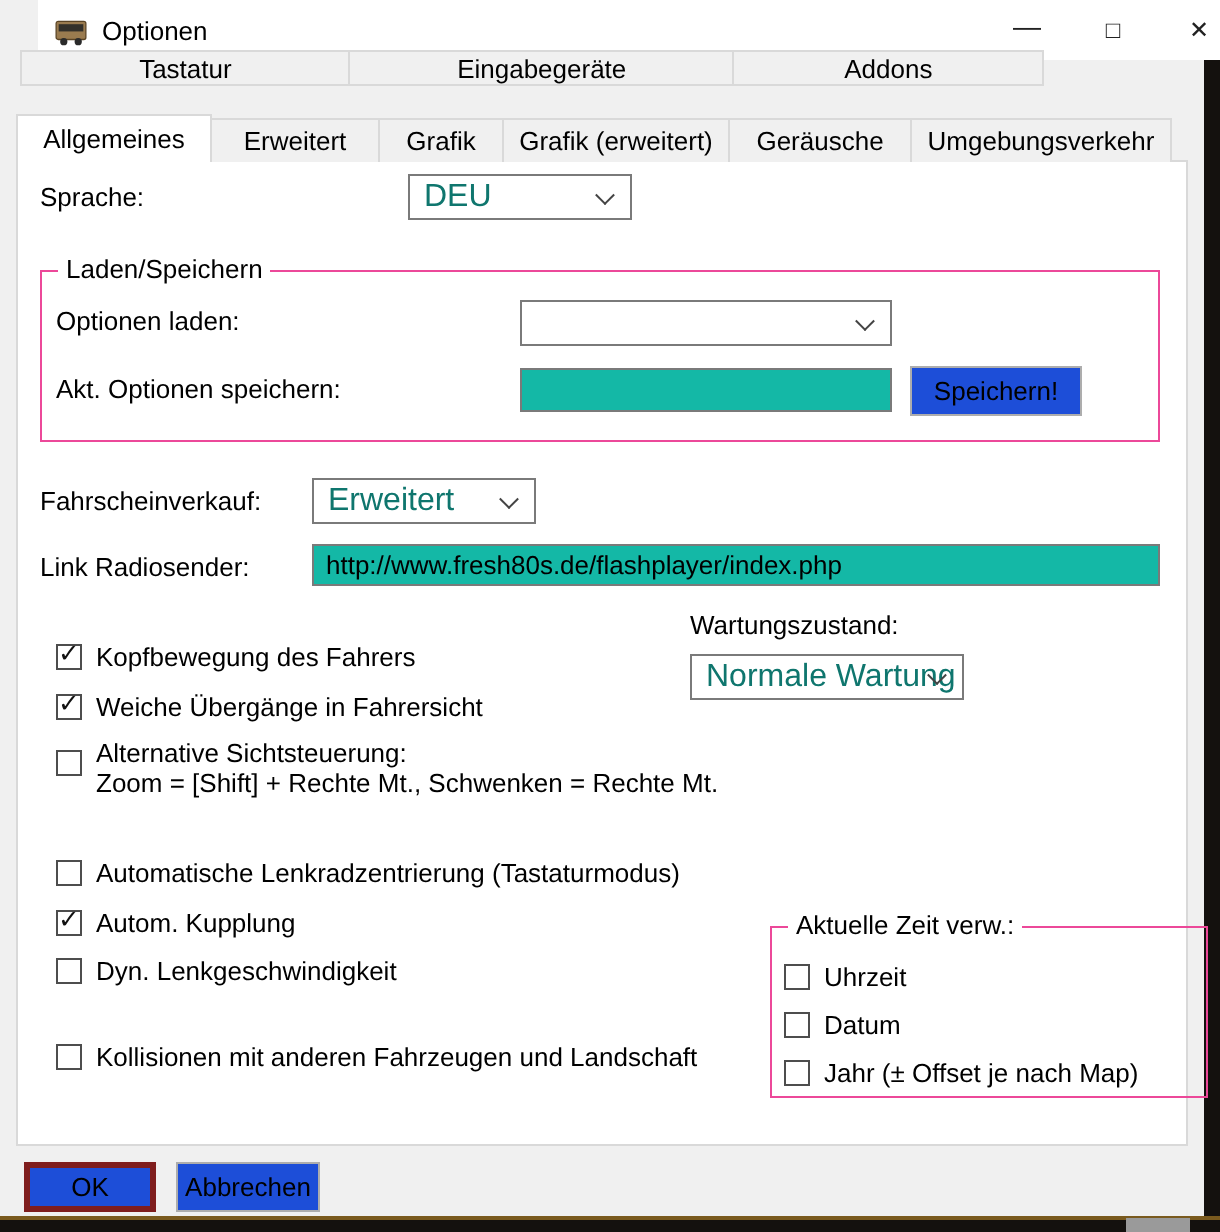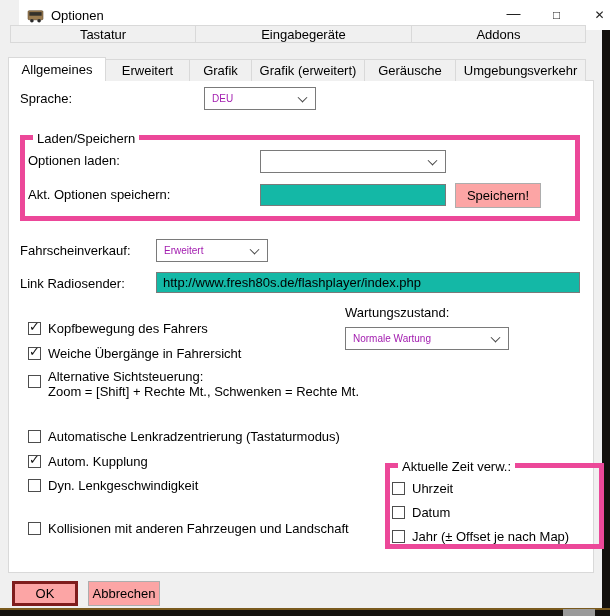--- a/index.html
+++ b/index.html
@@ -14,41 +14,41 @@
 
   
   .titlebar { position:absolute; left:0; top:0; width:602px; height:30px; background:#ffffff; display:flex; align-items:center;margin-left:19px; }
   .app-icon { width:17px; height:17px; margin-left:8px; flex:none; }
   .title-text { font-size:13px; color:#000; margin-left:7px; }
   .caption-buttons { position:absolute; right:0; top:0; height:30px; display:flex; }
   .cap-btn { width:43px; height:30px; display:flex; align-items:center; justify-content:center; font-size:12px; color:#222; background:transparent; border:none; cursor:default; }
   .cap-btn.min span { font-size:14px; position:relative; top:-2px; }
 
   
-  .tabs-row1 { position:absolute; left:10px; top:25px; width:576px; height:18px; display:flex;justify-content:space-between; }
+  .tabs-row1 { position:absolute; left:10px; top:25px; width:512px; height:18px; display:flex;justify-content:space-between; }
   .tab1 { border:1px solid #d9d9d9; background:#f0f0f0; font-size:13px; text-align:center; line-height:17px; color:#000; }
   .tab1 + .tab1 { border-left:none; }
   .tabs-row2 { position:absolute; left:8px; top:59px; height:22px; display:flex; z-index:2; }
   .tab2 { border:1px solid #d9d9d9; border-bottom:none; background:#f0f0f0; font-size:13px; text-align:center; line-height:21px; color:#000; }
   .tab2 + .tab2 { border-left:none; }
   .tab2.active { background:#fff; margin-top:-2px; line-height:24px; position:relative; z-index:4; height:24px; border-left:1px solid #d9d9d9; }
 
   .panel { position:absolute; left:8px; top:80px; width:586px; height:493px; background:#ffffff; border:1px solid #d9d9d9; z-index:1; }
 
   .lbl { position:absolute; font-size:13px; color:#000; white-space:nowrap; z-index:3; }
 
-  .combo { position:absolute; background:#fff; border:1px solid #7a7a7a; font-size:10px; color:#a21caf; display:flex; align-items:center; padding-left:7px; z-index:3; }
+  .combo { position:absolute; background:#fff; border:1px solid #7a7a7a; font-size:16px; color:#0f766e; display:flex; align-items:center; padding-left:7px; z-index:3; }
   .chev { position:absolute; right:9px; top:50%; width:7px; height:7px; border-left:1px solid #444; border-bottom:1px solid #444; transform:translateY(-70%) rotate(-45deg); }
 
   .tinput { position:absolute; background:#14b8a6; border:1px solid #7a7a7a; font-size:13px; color:#000; display:flex; align-items:center; padding:0 6px; white-space:nowrap; overflow:hidden; z-index:3; }
 
-  .btn { position:absolute; background:#fca5a5; border:1px solid #adadad; font-size:13px; color:#000; display:flex; align-items:center; justify-content:center; z-index:3; cursor:default;text-align:right; }
+  .btn { position:absolute; background:#1d4ed8; border:1px solid #adadad; font-size:13px; color:#000; display:flex; align-items:center; justify-content:center; z-index:3; cursor:default;text-align:right; }
   .btn.default { border:3px solid #7f1d1d; }
 
-  .group { position:absolute; border:5px solid #ec4899; z-index:2; }
+  .group { position:absolute; border:1px solid #ec4899; z-index:2; }
   .legend { position:absolute; top:-9px; left:8px; background:#fff; padding:0 4px; font-size:13px; color:#000; white-space:nowrap; }
 
   .cb { position:absolute; display:flex; align-items:flex-start; font-size:13px; color:#000; white-space:nowrap; z-index:3; }
   .cb .box { width:13px; height:13px; background:#fff; border:1px solid #4d4d4d; flex:none; position:relative; margin-top:1px; margin-right:7px; }
   .cb .mark { position:absolute; left:0px; top:-3px; font-size:13px; font-weight:bold; color:#111; line-height:1; }
   .cb .two-line div { line-height:15px; }
 </style>
 </head>
 <body>
 
@@ -120,21 +120,21 @@
     <span>Erweitert</span>
     <span class="chev"></span>
   </div>
 
   <div class="lbl" style="left:20px; top:276px">Link Radiosender:</div>
   <div class="tinput" style="left:156px; top:272px; width:424px; height:21px">
     <span>http://www.fresh80s.de/flashplayer/index.php</span>
   </div>
 
   <div class="lbl" style="left:345px; top:305px">Wartungszustand:</div>
-  <div class="combo" style="left:345px; top:327px; width:164px; height:23px">
+  <div class="combo" style="left:345px; top:327px; width:137px; height:23px">
     <span>Normale Wartung</span>
     <span class="chev"></span>
   </div>
 
   <label class="cb checked" style="left:28px; top:321px">
     <span class="box">
         <span class="mark">✓</span>
       </span>
     <span>Kopfbewegung des Fahrers</span>
   </label>

